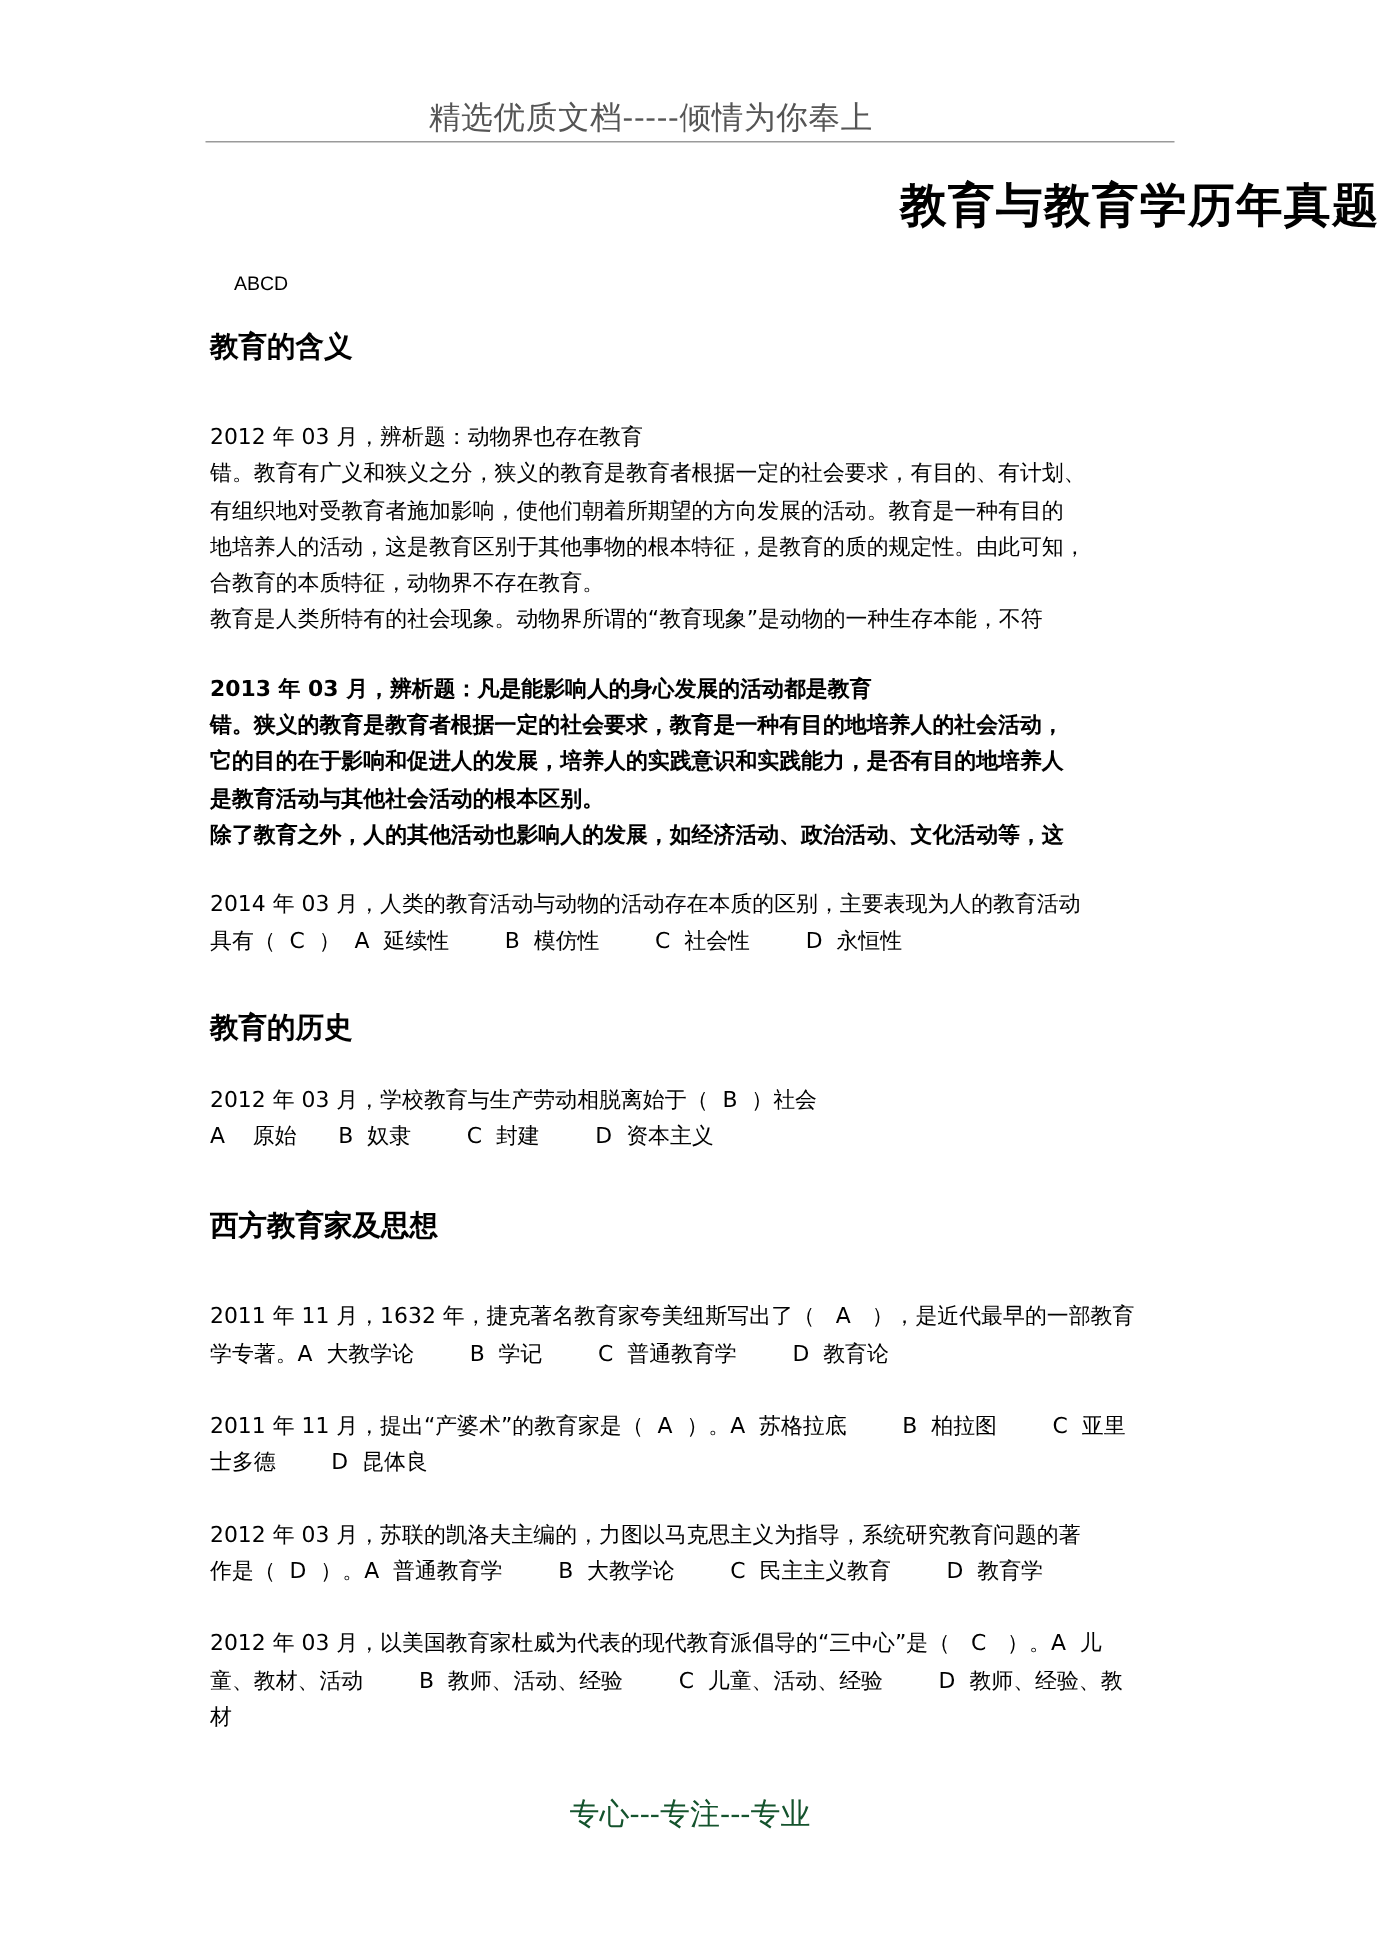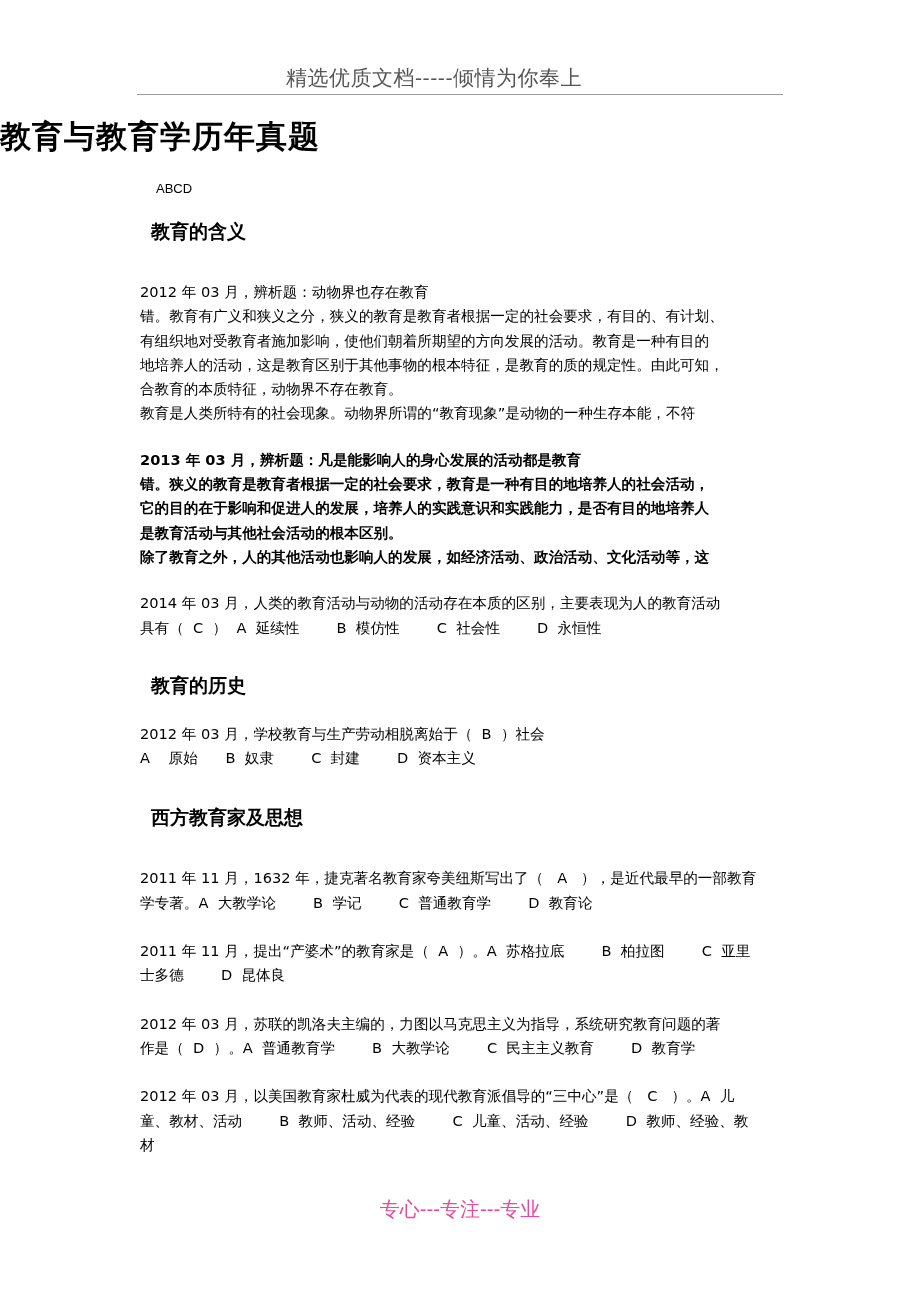--- a/index.html
+++ b/index.html
@@ -4,31 +4,31 @@
   <style>
     html, body { margin: 0; padding: 0; background: #ffffff; }
     body { width: 920px; height: 1302px; position: relative; overflow: hidden; color: #000; }
     .page { position: absolute; left: 0; top: 0; width: 920px; height: 1302px; }
     .header-text {
       position: absolute; left: 0; width: 868px; top: 64px; text-align: center;
       font-family: "DejaVu Serif", serif; font-size: 21px; color: #555; letter-spacing: 0.5px;
     }
     .header-rule { position: absolute; left: 137px; top: 94px; width: 646px; height: 1px; background: #9a9a9a; }
     .doc-title {
-      position: absolute; left: 0; width: 920px; top: 116px; text-align: left;
+      position: absolute; left: 0; width: 920px; top: 116px; text-align: right;
       font-family: "DejaVu Sans", sans-serif; font-size: 31px; font-weight: bold; letter-spacing: 1px;
     }
     .content { position: absolute; left: 140px; top: 162px; width: 642px;
       font-family: "DejaVu Sans", sans-serif; font-size: 14.6px; line-height: 24.3px; }
     .abcd { font-family: "Liberation Sans", sans-serif; font-size: 13px; margin: 16px; height: 22px; line-height: 22px; }
-    .section-heading { font-size: 19px; font-weight: bold; margin: 11px; line-height: 30px; }
+    .section-heading { font-size: 19px; font-weight: bold; margin: 0; line-height: 30px; }
     .p { margin: 0; white-space: pre-wrap; }
     .footer-text {
       position: absolute; left: 0; width: 920px; top: 1196px; text-align: center;
-      font-family: "DejaVu Serif", serif; font-size: 20px; color: #ec4899;
+      font-family: "DejaVu Serif", serif; font-size: 20px; color: #14532d;
     }
   </style>
 </head>
 <body>
 
 <div class="page">
   <div class="header-text">精选优质文档-----倾情为你奉上</div>
   <div class="header-rule"></div>
   <div class="doc-title">教育与教育学历年真题</div>
 

